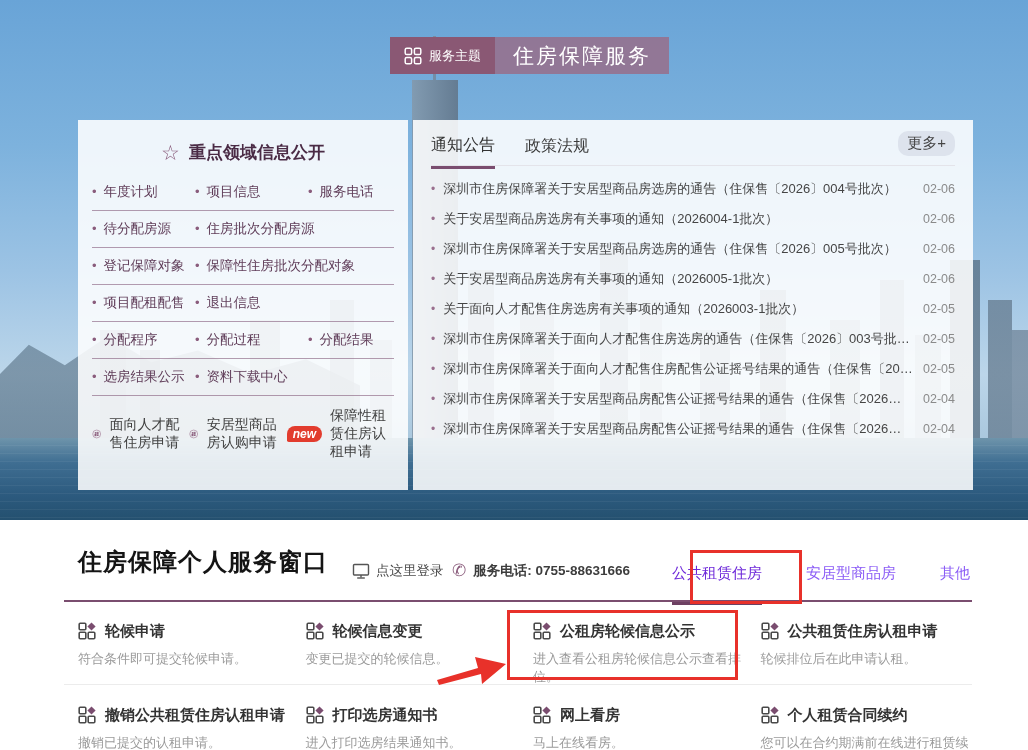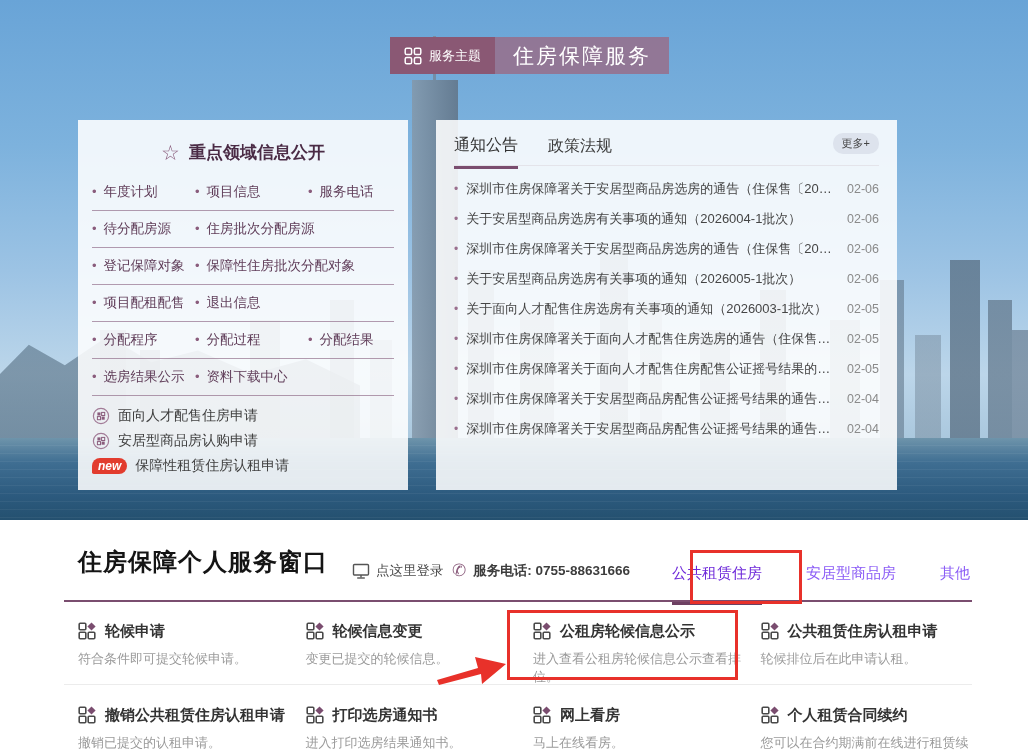--- a/index.html
+++ b/index.html
@@ -43,39 +43,39 @@
 
   
   .badge { position:absolute; left:390px; top:37px; height:37px; display:flex; z-index:6; }
   .badge-left { background:#8a5874; color:#fff; display:flex; align-items:center; gap:7px; padding:8px 14px; }
   .badge-left span { font-size:13px; }
   .badge-right { background:rgba(150,111,140,.88); color:#fff; display:flex; align-items:center; padding:8px 18px; font-size:21px; letter-spacing:2px; }
 
   
   .card { position:absolute; top:120px; background:rgba(255,255,255,.87); z-index:5; }
   .card-left { left:78px; width:330px; height:370px; padding:6px 14px 0; }
-  .card-right { left:436px; width:461px; height:370px; padding:8px 18px 0; }
+  .card-right { left:413px; width:560px; height:370px; padding:8px 18px 0; }
 
   .lp-head { display:flex; align-items:center; justify-content:center; gap:9px; height:44px; margin-top:4px; }
   .lp-star { color:#8a5c7c; font-size:21px; line-height:1; }
   .lp-title { font-size:17px; font-weight:bold; color:#4a2b45; }
   .lrow { display:grid; grid-template-columns:103px 113px 1fr; align-items:center; height:37px;
     border-bottom:1px solid rgba(122,77,111,.55); }
   .lrow a { font-size:13.5px; color:#5f3c58; text-decoration:none; white-space:nowrap; cursor:pointer; }
   .lrow a::before { content:"•"; color:#8a5c7c; margin-right:7px; font-size:13px; }
   .lrow a.span2 { grid-column:2 / 4; }
-  .apply { margin-top:11px; display:flex; flex-direction:column; gap:7px; }
+  .apply { margin-top:11px; display:flex; flex-direction:row; gap:7px; }
   .apply-item { display:flex; align-items:center; gap:8px; font-size:14px; color:#3f3f3f; cursor:pointer; }
   .new-badge { background:#e23c2e; color:#fff; font-size:12px; font-style:italic; font-weight:bold;
     padding:2px 6px; border-radius:9px 9px 9px 2px; line-height:1; }
 
   .rp-tabs { display:flex; align-items:center; height:38px; border-bottom:1px solid #e4e4ea; position:relative; }
   .rp-tab { font-size:16px; color:#3c3c3c; margin-right:30px; padding-bottom:10px; cursor:pointer; position:relative; top:5px; }
   .rp-tab.active { border-bottom:3px solid #7a4d6f; color:#333; }
-  .more-btn { margin-left:auto; background:#dde3ed; color:#444; font-size:11px; padding:3px 9px; border-radius:10px; cursor:pointer; position:relative; top:-3px; }
+  .more-btn { margin-left:auto; background:#dde3ed; color:#444; font-size:15px; padding:3px 9px; border-radius:10px; cursor:pointer; position:relative; top:-3px; }
   .alist { margin-top:8px; }
   .arow { display:flex; align-items:center; height:30px; cursor:pointer; }
   .arow::before { content:"•"; color:#9a6f8e; font-size:12px; margin-right:8px; }
   .arow .t { flex:1; font-size:13px; color:#454545; white-space:nowrap; overflow:hidden; text-overflow:ellipsis; }
   .arow .d { font-size:12.5px; color:#8a8a8a; margin-left:10px; flex:none; }
 
   
   .bottom { position:absolute; left:0; top:520px; width:1028px; height:230px; background:#fff; z-index:7; }
   .sw-title { position:absolute; left:78px; top:26px; font-size:24px; font-weight:bold; color:#141414; letter-spacing:1px; }
   .sw-login { position:absolute; left:352px; top:42px; display:flex; align-items:center; gap:6px; font-size:13.5px; color:#4a4a4a; cursor:pointer; }

